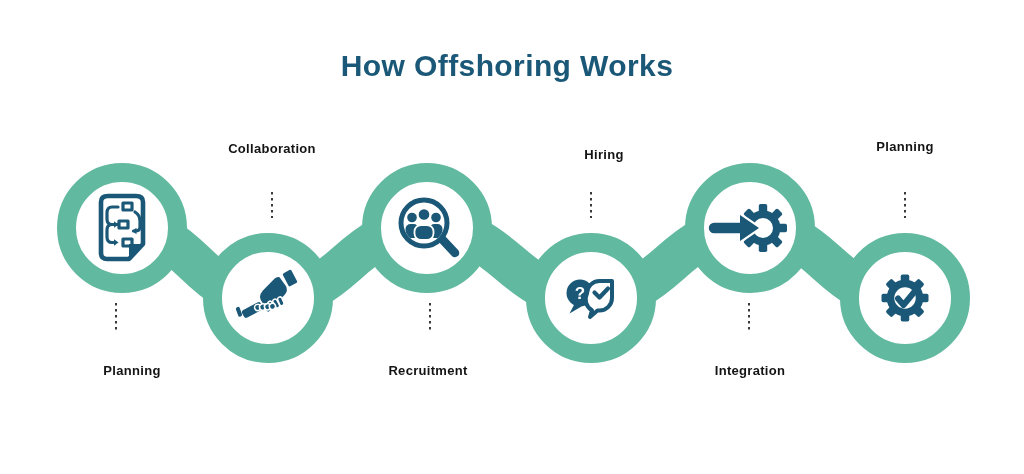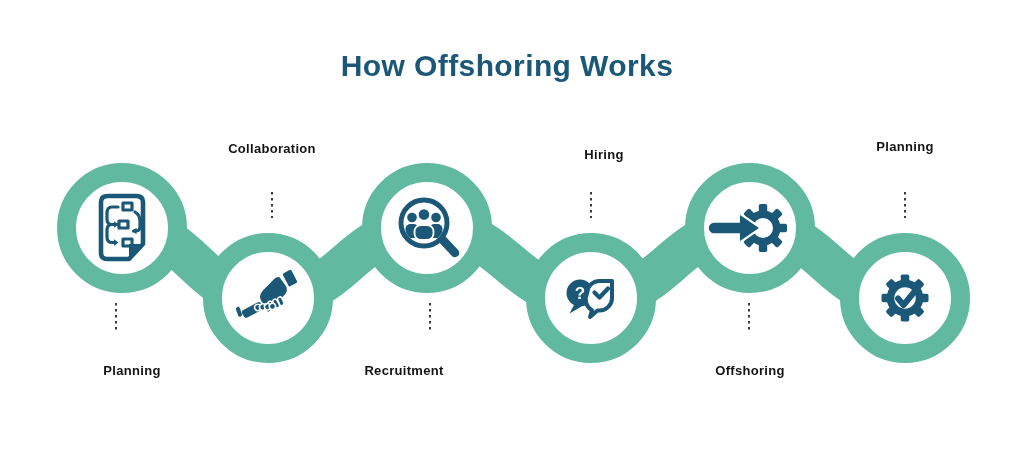--- a/index.html
+++ b/index.html
@@ -159,18 +159,18 @@
         <rect class="inavy" x="15" y="-4.25" width="8.5" height="8.5" rx="1.8" transform="rotate(270)"></rect>
         <rect class="inavy" x="15" y="-4.25" width="8.5" height="8.5" rx="1.8" transform="rotate(315)"></rect>
       </g>
       <circle class="istroke-w" stroke-width="7.5" r="14.5"></circle>
       <path class="istroke" stroke-width="6" d="M -7,0.5 L -1.5,7 L 10.5,-7.5"></path>
     </g>
   </svg>
 
   <div class="step-label" style="left:132px;top:363px;">Planning</div>
   <div class="step-label" style="left:272px;top:141px;">Collaboration</div>
-  <div class="step-label" style="left:404px;top:363px;">Recruitment</div>
+  <div class="step-label" style="left:428px;top:363px;">Recruitment</div>
   <div class="step-label" style="left:592px;top:147px;margin-left:12px;">Hiring</div>
-  <div class="step-label" style="left:750px;top:363px;">Offshoring</div>
+  <div class="step-label" style="left:750px;top:363px;">Integration</div>
   <div class="step-label" style="left:905px;top:139px;">Planning</div>
 
 </div>
 
 </body></html>

